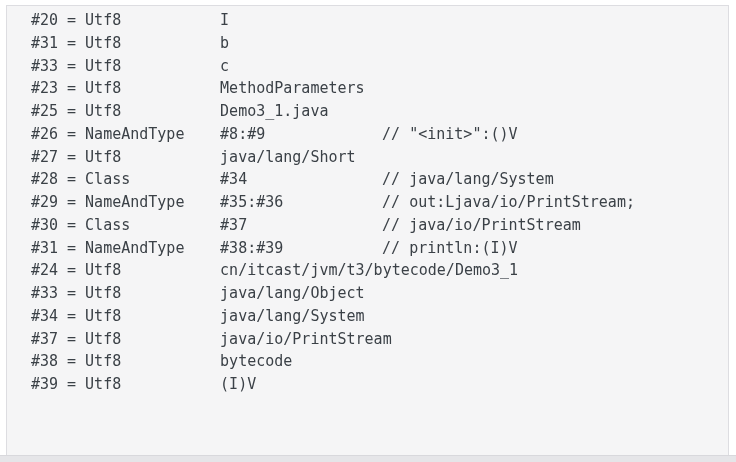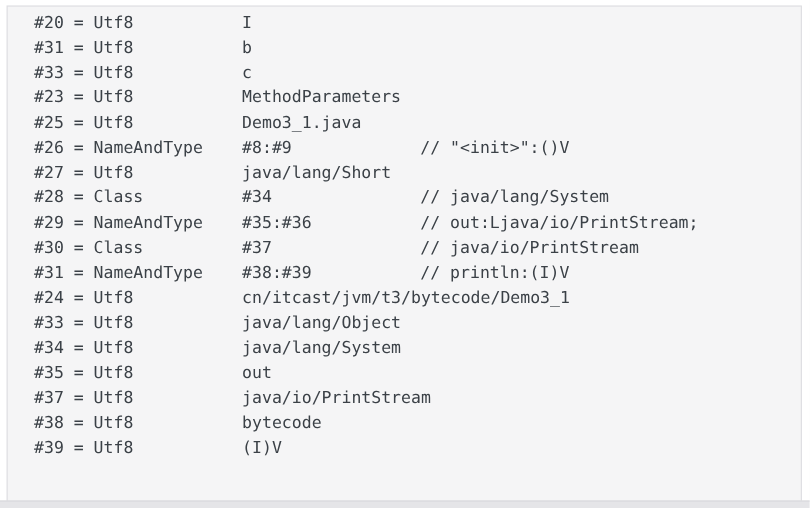--- a/index.html
+++ b/index.html
@@ -61,19 +61,18 @@
       <div class="cp-row"><span class="c-index">#25</span><span class="c-eq"> = </span><span class="c-type">Utf8</span><span class="c-value">Demo3_1.java</span></div>
       <div class="cp-row"><span class="c-index">#26</span><span class="c-eq"> = </span><span class="c-type">NameAndType</span><span class="c-value padded">#8:#9</span><span class="c-comment">// "&lt;init&gt;":()V</span></div>
       <div class="cp-row"><span class="c-index">#27</span><span class="c-eq"> = </span><span class="c-type">Utf8</span><span class="c-value">java/lang/Short</span></div>
       <div class="cp-row"><span class="c-index">#28</span><span class="c-eq"> = </span><span class="c-type">Class</span><span class="c-value padded">#34</span><span class="c-comment">// java/lang/System</span></div>
       <div class="cp-row"><span class="c-index">#29</span><span class="c-eq"> = </span><span class="c-type">NameAndType</span><span class="c-value padded">#35:#36</span><span class="c-comment">// out:Ljava/io/PrintStream;</span></div>
       <div class="cp-row"><span class="c-index">#30</span><span class="c-eq"> = </span><span class="c-type">Class</span><span class="c-value padded">#37</span><span class="c-comment">// java/io/PrintStream</span></div>
       <div class="cp-row"><span class="c-index">#31</span><span class="c-eq"> = </span><span class="c-type">NameAndType</span><span class="c-value padded">#38:#39</span><span class="c-comment">// println:(I)V</span></div>
       <div class="cp-row"><span class="c-index">#24</span><span class="c-eq"> = </span><span class="c-type">Utf8</span><span class="c-value">cn/itcast/jvm/t3/bytecode/Demo3_1</span></div>
       <div class="cp-row"><span class="c-index">#33</span><span class="c-eq"> = </span><span class="c-type">Utf8</span><span class="c-value">java/lang/Object</span></div>
       <div class="cp-row"><span class="c-index">#34</span><span class="c-eq"> = </span><span class="c-type">Utf8</span><span class="c-value">java/lang/System</span></div>
-      <div class="cp-row"><span class="c-index">#35</span><span class="c-eq"> = </span><span class="c-type">Utf8</span><span class="c-value">out</span></div>
       <div class="cp-row"><span class="c-index">#37</span><span class="c-eq"> = </span><span class="c-type">Utf8</span><span class="c-value">java/io/PrintStream</span></div>
       <div class="cp-row"><span class="c-index">#38</span><span class="c-eq"> = </span><span class="c-type">Utf8</span><span class="c-value">bytecode</span></div>
       <div class="cp-row"><span class="c-index">#39</span><span class="c-eq"> = </span><span class="c-type">Utf8</span><span class="c-value">(I)V</span></div>
     </div>
 </div>
 <div class="scrollbar-track"></div>
 
 </body></html>

